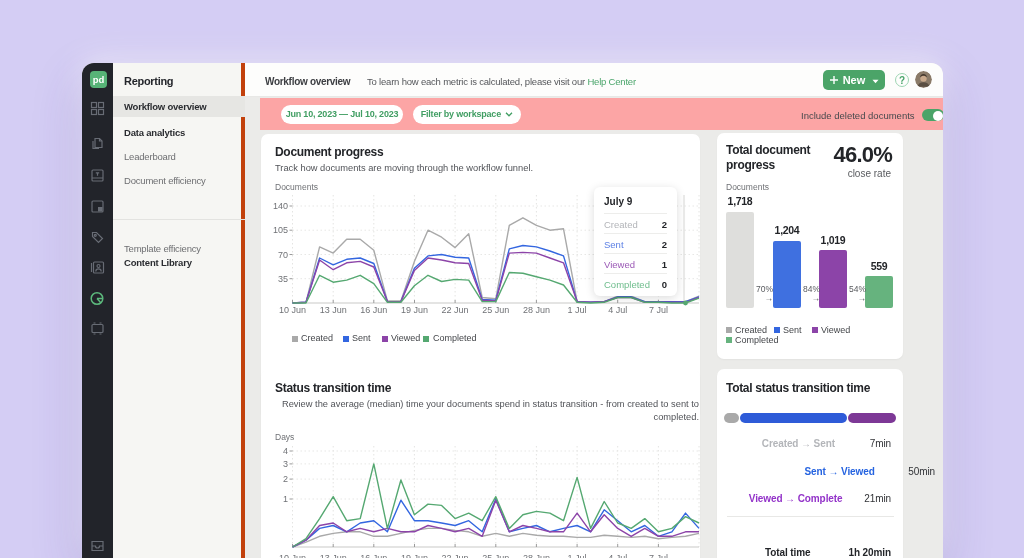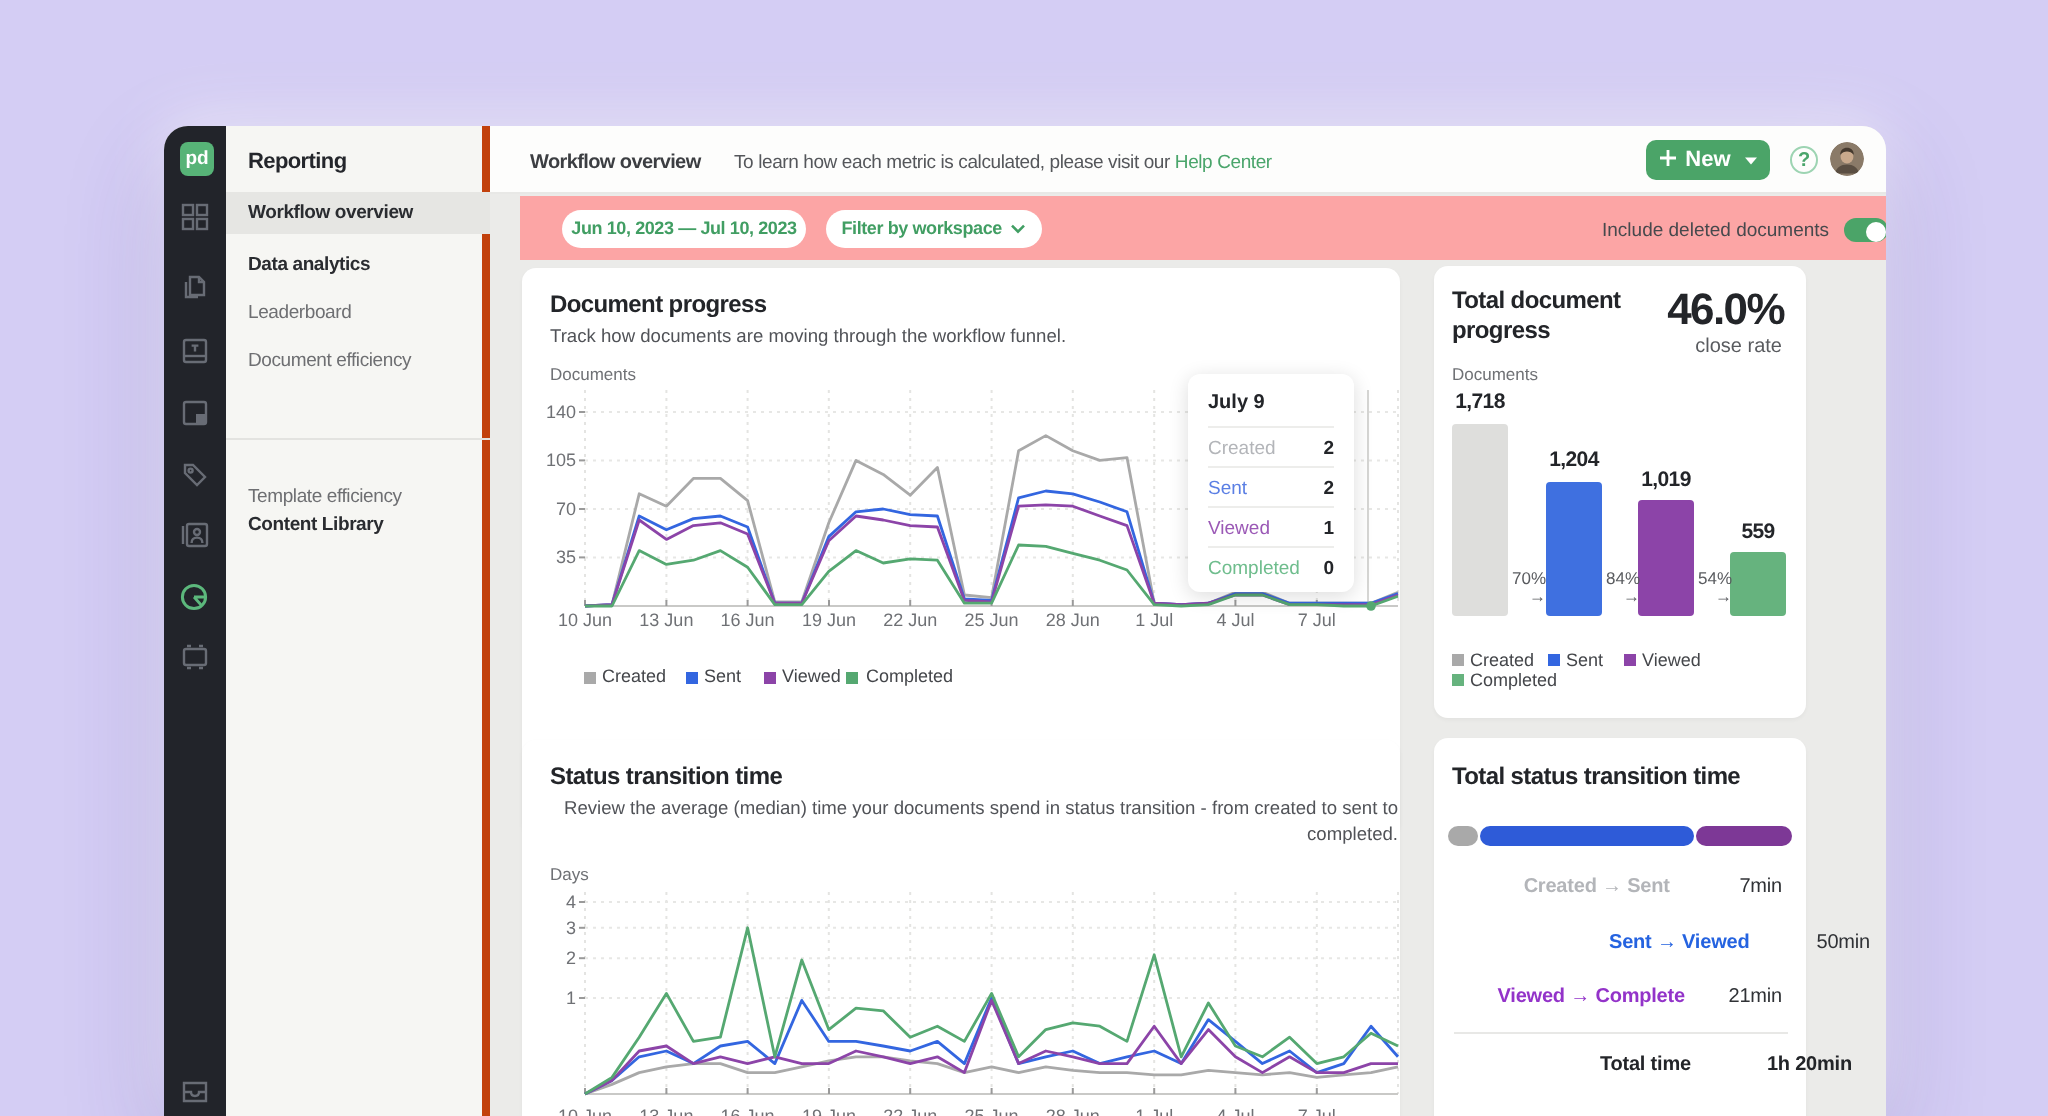--- a/index.html
+++ b/index.html
@@ -300,15 +300,15 @@
     <div class="ctitle" style="top:12px; left:9px;">Total status transition time</div>
     <div style="position:absolute; left:7px; top:44px; width:172px; height:10px;">
       <span style="position:absolute; left:0; width:15px; height:10px; border-radius:5px; background:#a9a9a9;"></span>
       <span style="position:absolute; left:16px; width:107px; height:10px; border-radius:5px; background:#2e5bd8;"></span>
       <span style="position:absolute; left:124px; width:48px; height:10px; border-radius:5px; background:#7d3896;"></span>
     </div>
     <div class="drow" style="top:69px; color:#b3b5b9;">Created → Sent<span class="val">7min</span></div>
     <div class="drow" style="top:96.5px; color:#2563e0;margin-left:44px;">Sent → Viewed<span class="val">50min</span></div>
     <div class="drow" style="top:124px; color:#9333c9;">Viewed → Complete<span class="val">21min</span></div>
     <div style="position:absolute; left:10px; top:147px; width:167px; height:1px; background:#e8e8e6;"></div>
-    <div class="drow" style="top:158px; color:#232529;margin-left:35px;">Total time<span class="val" style="font-weight:bold; color:#232529;">1h 20min</span></div>
+    <div class="drow" style="top:178px; color:#232529;">Total time<span class="val" style="font-weight:bold; color:#232529;">1h 20min</span></div>
   </div>
 </div>
 
 </body></html>

